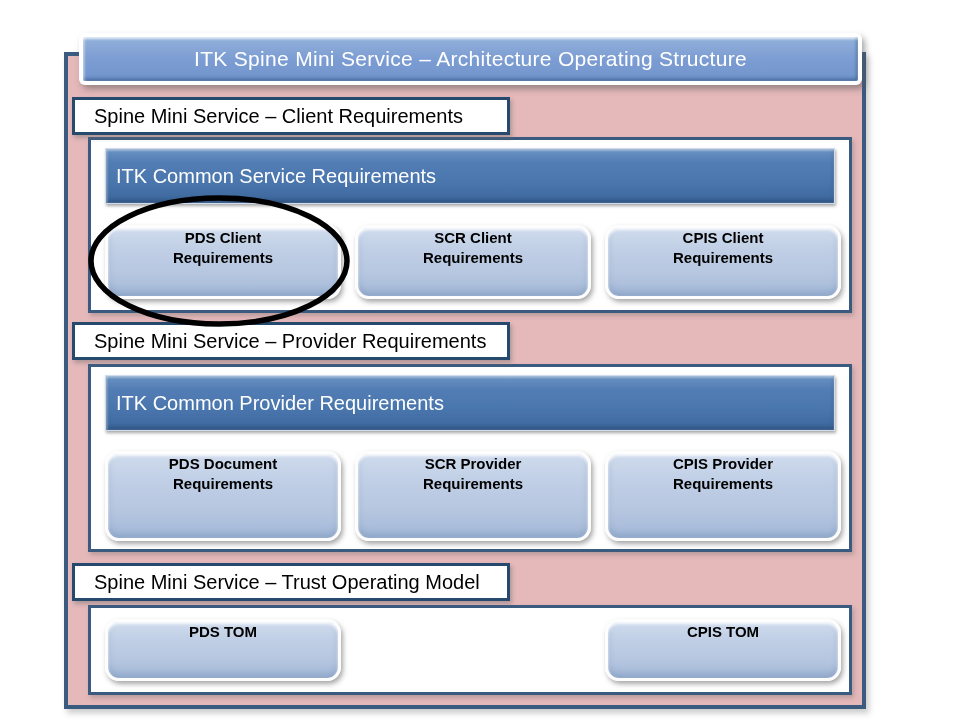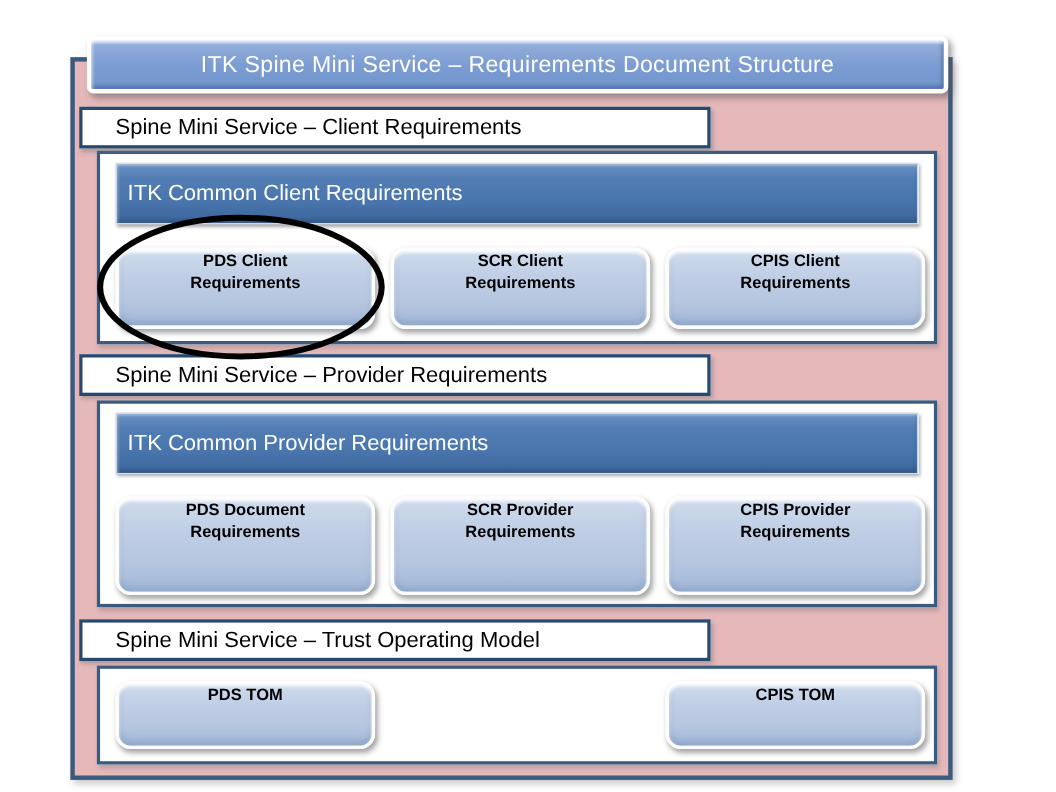--- a/index.html
+++ b/index.html
@@ -30,26 +30,26 @@
     background:linear-gradient(180deg,#b3c8e8 0%,#8fadd9 10%,var(--banner-blue) 50%,#7497cd 85%,#6286be 100%);
     box-shadow:inset 0 2px 2px rgba(255,255,255,.55),
                inset 2px 0 2px rgba(255,255,255,.35),
                inset -2px -2px 3px rgba(40,70,120,.45);
     display:flex; align-items:center; justify-content:center;
   }
   .banner-text{ color:var(--text-light); font-size:21px; letter-spacing:.3px; }
 
   
   .label-box{
-    position:absolute; left:72px; width:574px; height:38px;
+    position:absolute; left:72px; width:438px; height:38px;
     box-sizing:border-box;
     background:#ffffff;
     border:3px solid var(--label-border);
     box-shadow:2px 3px 4px rgba(110,110,110,.45);
-    display:flex; align-items:center; padding-left:30px;
+    display:flex; align-items:center; padding-left:19px;
     z-index:2;
   }
   .label-text{ font-size:20px; color:#000; }
   .l1{ top:97px; } .l2{ top:322px; } .l3{ top:563px; }
 
   
   .container{
     position:absolute; left:88px; width:764px;
     box-sizing:border-box;
     background:#ffffff;
@@ -105,30 +105,30 @@
 </style>
 </head>
 <body>
 
 <div class="canvas">
 
   <div class="pink-frame"></div>
 
   <div class="banner">
     <div class="banner-inner">
-      <span class="banner-text">ITK Spine Mini Service – Requirements Document Structure</span>
+      <span class="banner-text">ITK Spine Mini Service – Architecture Operating Structure</span>
     </div>
   </div>
 
   <div class="label-box l1">
     <span class="label-text">Spine Mini Service – Client Requirements</span>
   </div>
   <div class="container c1">
     <div class="header-bar">
-      <span class="header-text">ITK Common Client Requirements</span>
+      <span class="header-text">ITK Common Service Requirements</span>
     </div>
     <div class="box pos-a">
       <span class="box-text">PDS Client
 Requirements</span>
     </div>
     <div class="box pos-b">
       <span class="box-text">SCR Client
 Requirements</span>
     </div>
     <div class="box pos-c">

